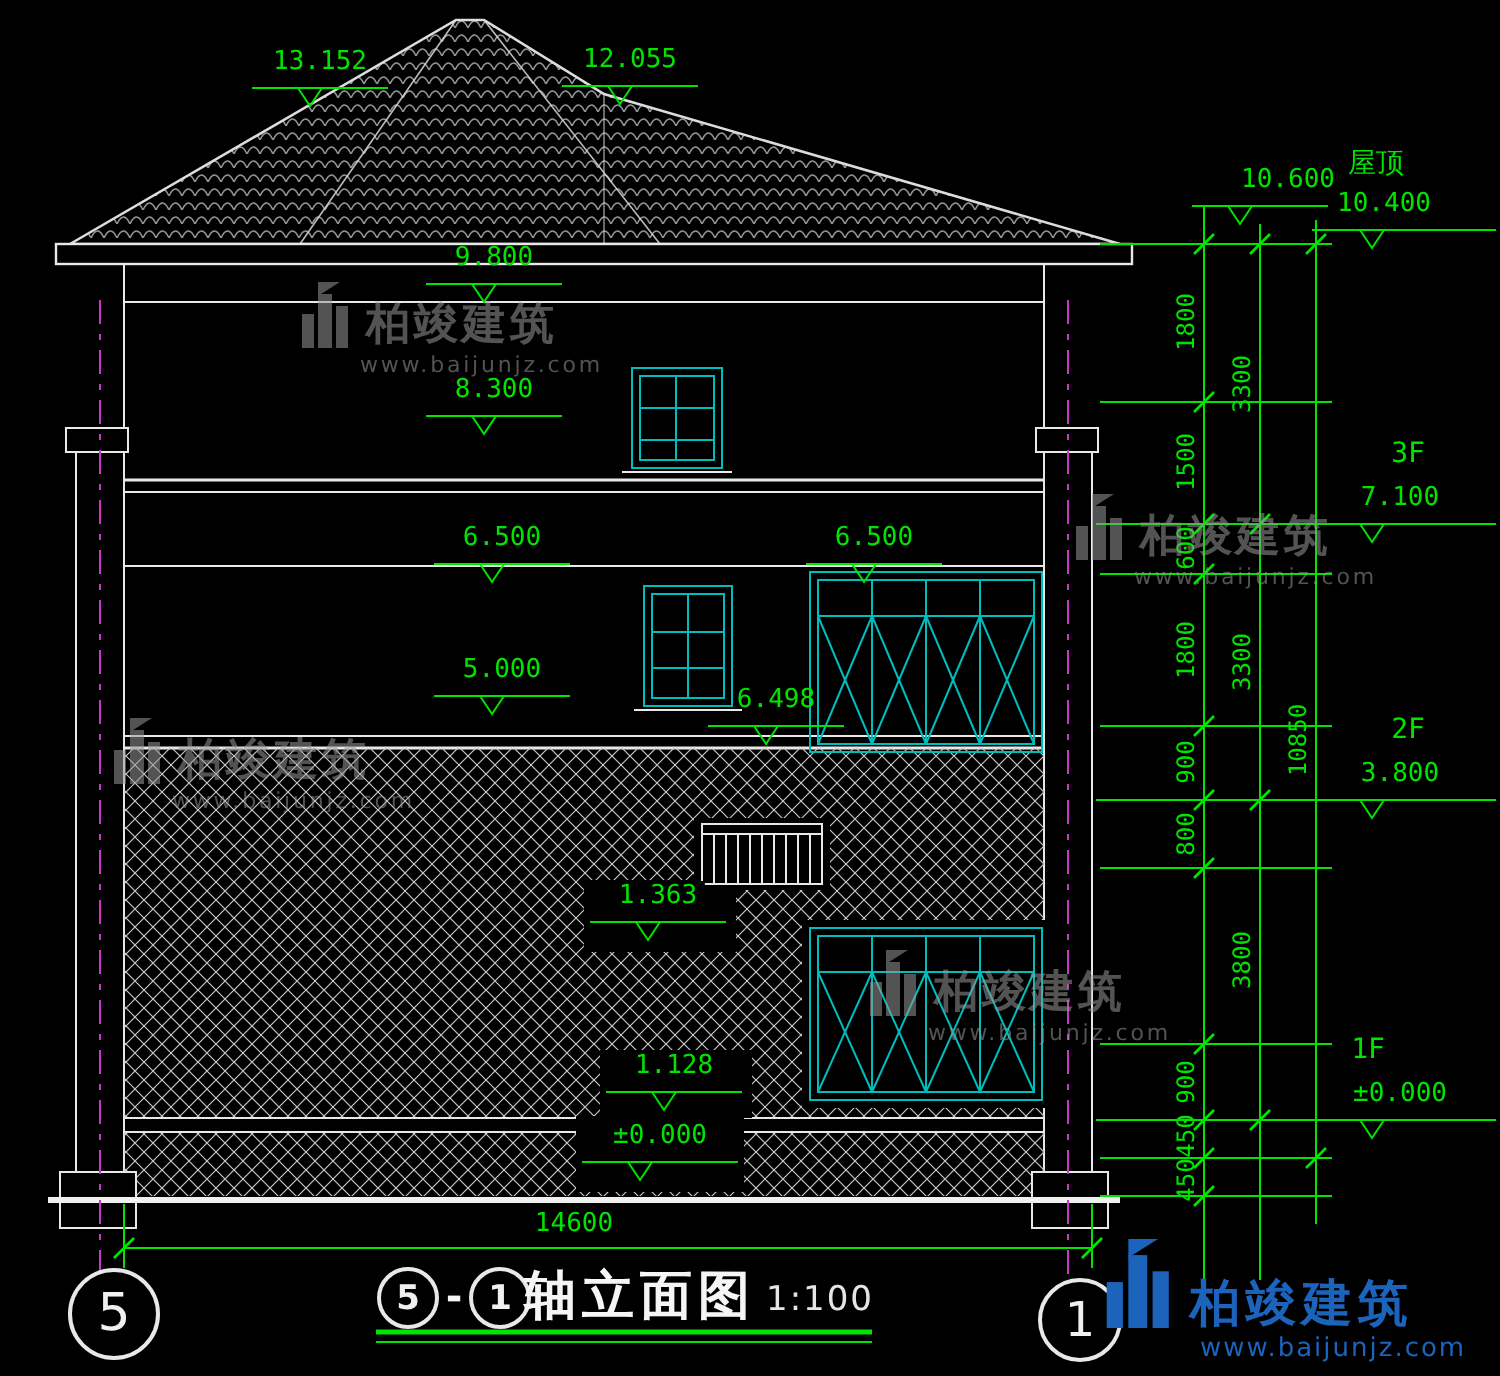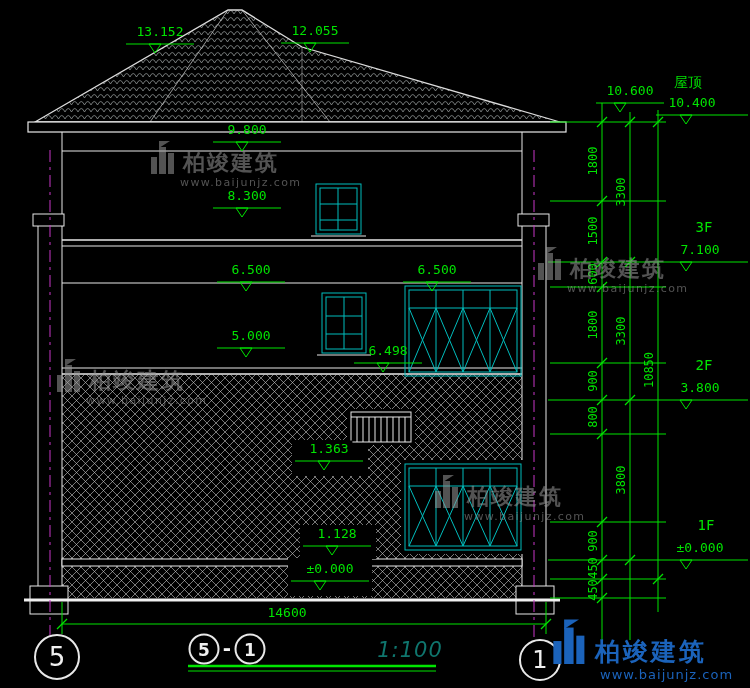--- a/index.html
+++ b/index.html
@@ -13,22 +13,22 @@
   .t{position:absolute;transform:translate(-50%,-50%);color:var(--green);
      font-family:"DejaVu Sans Mono",monospace;font-size:13px;line-height:1;white-space:nowrap;}
   .t.v{transform:translate(-50%,-50%) rotate(-90deg);font-size:12px;}
   .t.bg{background:#000;padding:1px 4px;}
   .t.lab{font-size:14px;}
   .bubble{position:absolute;transform:translate(-50%,-50%);border:2px solid #e8e8e8;
           border-radius:50%;color:#f0f0f0;display:flex;align-items:center;justify-content:center;
           background:#000;font-family:"DejaVu Sans",sans-serif;z-index:3;}
   .title-name{position:absolute;transform:translate(-50%,-50%);color:#f5f5f5;font-weight:bold;
           font-size:26px;letter-spacing:3px;white-space:nowrap;z-index:3;}
-  .title-scale{position:absolute;transform:translate(-50%,-50%);color:#0f766e;
-          font-size:21px;letter-spacing:1px;z-index:3;font-style:italic;}
+  .title-scale{position:absolute;transform:translate(-50%,-50%);color:#e5e5e5;
+          font-size:17px;letter-spacing:1px;z-index:3;}
   .title-dash{position:absolute;transform:translate(-50%,-50%);color:#f5f5f5;
           font-size:20px;font-weight:bold;z-index:3;}
   
   .wm{position:absolute;color:var(--gray);opacity:.55;z-index:4;}
   .wm .row,.logo .row{display:flex;align-items:flex-end;gap:7px;}
   .wm .name{font-size:22px;font-weight:bold;letter-spacing:2px;line-height:1;}
   .wm .url{font-size:11px;letter-spacing:1.4px;margin-top:3px;margin-left:30px;line-height:1;}
   .logo{position:absolute;color:var(--blue);z-index:5;}
   .logo .name{font-size:25px;font-weight:bold;letter-spacing:3px;line-height:1;color:var(--blue);}
   .logo .url{font-size:13px;letter-spacing:1px;margin-top:4px;margin-left:48px;line-height:1;color:var(--blue);}
@@ -258,28 +258,28 @@
   <span class="t" style="left:247px;top:129px">9.800</span>
   <span class="t" style="left:247px;top:195px">8.300</span>
   <span class="t" style="left:251px;top:269px">6.500</span>
   <span class="t" style="left:437px;top:269px">6.500</span>
   <span class="t" style="left:251px;top:335px">5.000</span>
   <span class="t" style="left:388px;top:350px">6.498</span>
   <span class="t bg" style="left:329px;top:448px">1.363</span>
   <span class="t bg" style="left:337px;top:533px">1.128</span>
   <span class="t bg" style="left:330px;top:568px">±0.000</span>
 
-  <span class="t" style="left:630px;top:90px">10.600</span>
+  <span class="t" style="left:644px;top:90px">10.600</span>
   <span class="t lab" style="left:688px;top:82px">屋顶</span>
   <span class="t" style="left:692px;top:102px">10.400</span>
   <span class="t lab" style="left:704px;top:227px">3F</span>
   <span class="t" style="left:700px;top:249px">7.100</span>
   <span class="t lab" style="left:704px;top:365px">2F</span>
   <span class="t" style="left:700px;top:387px">3.800</span>
-  <span class="t lab" style="left:706px;top:525px">1F</span>
+  <span class="t lab" style="left:684px;top:525px">1F</span>
   <span class="t" style="left:700px;top:547px">±0.000</span>
 
   <span class="t v" style="left:593px;top:161px">1800</span>
   <span class="t v" style="left:593px;top:231px">1500</span>
   <span class="t v" style="left:593px;top:274px">600</span>
   <span class="t v" style="left:593px;top:325px">1800</span>
   <span class="t v" style="left:593px;top:381px">900</span>
   <span class="t v" style="left:593px;top:417px">800</span>
   <span class="t v" style="left:593px;top:541px">900</span>
   <span class="t v" style="left:593px;top:568px">450</span>
@@ -291,20 +291,21 @@
 
   <span class="t" style="left:287px;top:612px">14600</span>
 
   <div class="bubble" style="left:204px;top:649px;width:27px;height:27px;font-size:17px;font-weight:bold">
     <span>5</span>
   </div>
   <span class="title-dash" style="left:227px;top:648px">-</span>
   <div class="bubble" style="left:250px;top:649px;width:27px;height:27px;font-size:17px;font-weight:bold">
     <span>1</span>
   </div>
+  <span class="title-name" style="left:320px;top:648px">轴立面图</span>
   <span class="title-scale" style="left:410px;top:650px">1:100</span>
 
   <div class="bubble" style="left:57px;top:657px;width:42px;height:42px;font-size:26px">
     <span>5</span>
   </div>
   <div class="bubble" style="left:540px;top:660px;width:38px;height:38px;font-size:24px;z-index:1">
     <span>1</span>
   </div>
 
   <div class="wm" style="left:150px;top:144px">

